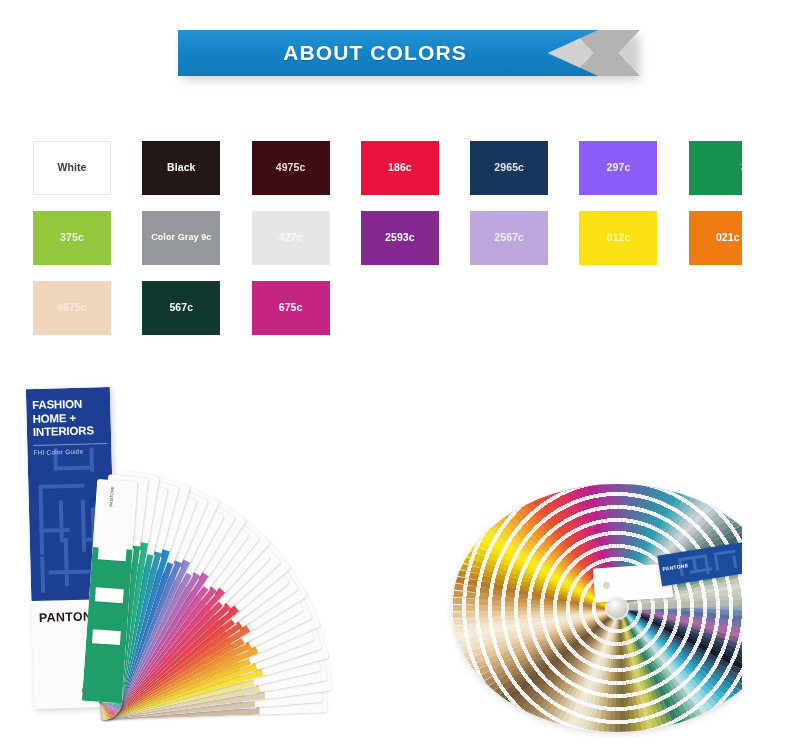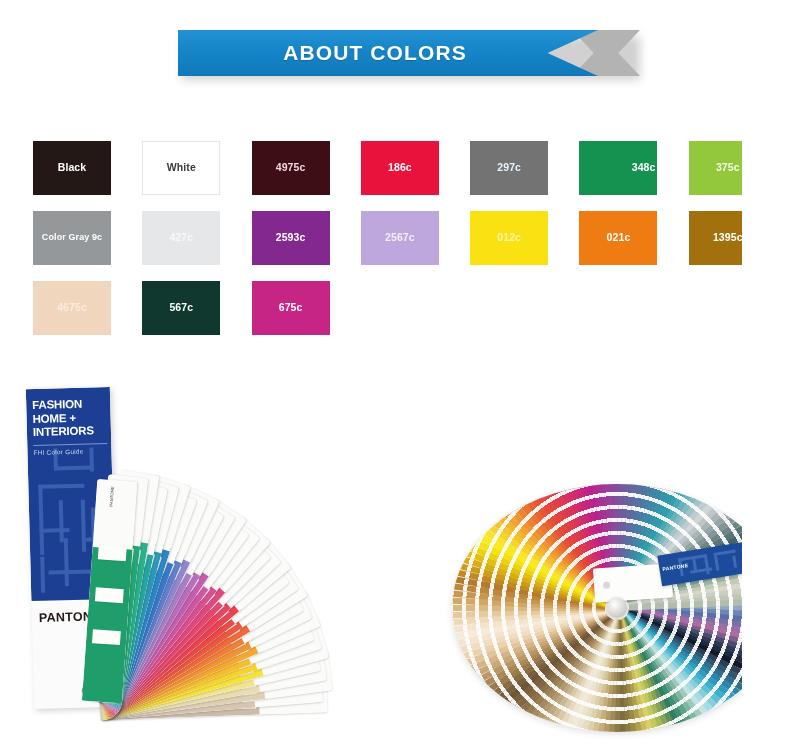--- a/index.html
+++ b/index.html
@@ -321,33 +321,36 @@
 
   <div id="banner-wrap">
     <div id="banner-shadow"></div>
     <div id="banner-gray" style="background: rgb(179, 179, 179);"></div>
     <div id="banner-blue">
       <span id="banner-title">ABOUT COLORS</span>
     </div>
   </div>
 
   <div id="swatch-grid">
+      <div class="swatch" style="background: rgb(255, 255, 255); border: 1px solid rgb(230, 230, 230);">
+        <span class="swatch-label" style="color: rgb(58, 58, 58);">White</span>
+      </div>
       <div class="swatch" style="background: rgb(35, 24, 21);">
         <span class="swatch-label" style="color: rgb(255, 255, 255);">Black</span>
       </div>
-      <div class="swatch" style="background: rgb(255, 255, 255); border: 1px solid rgb(230, 230, 230);">
-        <span class="swatch-label" style="color: rgb(58, 58, 58);">White</span>
-      </div>
       <div class="swatch" style="background: rgb(61, 14, 21);">
         <span class="swatch-label" style="color: rgb(240, 216, 220);">4975c</span>
       </div>
       <div class="swatch" style="background: rgb(232, 18, 60);">
         <span class="swatch-label" style="color: rgb(255, 255, 255);">186c</span>
       </div>
-      <div class="swatch" style="background: #737373;">
+      <div class="swatch" style="background: rgb(23, 54, 92);">
+        <span class="swatch-label" style="color: rgb(221, 230, 240);">2965c</span>
+      </div>
+      <div class="swatch" style="background: #8b5cf6;">
         <span class="swatch-label" style="color: rgb(228, 243, 252);">297c</span>
       </div>
       <div class="swatch" style="background: rgb(21, 145, 80); justify-content: flex-end;">
         <span class="swatch-label" style="color: rgb(255, 255, 255);">348c</span>
       </div>
       <div class="swatch" style="background: rgb(147, 200, 61);">
         <span class="swatch-label" style="color: rgb(243, 250, 228);">375c</span>
       </div>
       <div class="swatch tiny" style="background: rgb(149, 152, 154);">
         <span class="swatch-label" style="color: rgb(255, 255, 255);">Color Gray 9c</span>
@@ -359,23 +362,20 @@
         <span class="swatch-label" style="color: rgb(255, 255, 255);">2593c</span>
       </div>
       <div class="swatch" style="background: rgb(189, 167, 220);">
         <span class="swatch-label" style="color: rgb(243, 237, 250);">2567c</span>
       </div>
       <div class="swatch" style="background: rgb(249, 225, 18);">
         <span class="swatch-label" style="color: rgb(253, 245, 173);">012c</span>
       </div>
       <div class="swatch" style="background: rgb(239, 124, 18);">
         <span class="swatch-label" style="color: rgb(255, 255, 255);">021c</span>
-      </div>
-      <div class="swatch" style="background: rgb(162, 112, 13);">
-        <span class="swatch-label" style="color: rgb(255, 255, 255);">1395c</span>
       </div>
       <div class="swatch" style="background: rgb(240, 214, 189);">
         <span class="swatch-label" style="color: rgb(250, 234, 222);">4675c</span>
       </div>
       <div class="swatch" style="background: rgb(16, 56, 47);">
         <span class="swatch-label" style="color: rgb(255, 255, 255);">567c</span>
       </div>
       <div class="swatch" style="background: rgb(199, 37, 134);">
         <span class="swatch-label" style="color: rgb(255, 255, 255);">675c</span>
       </div>

